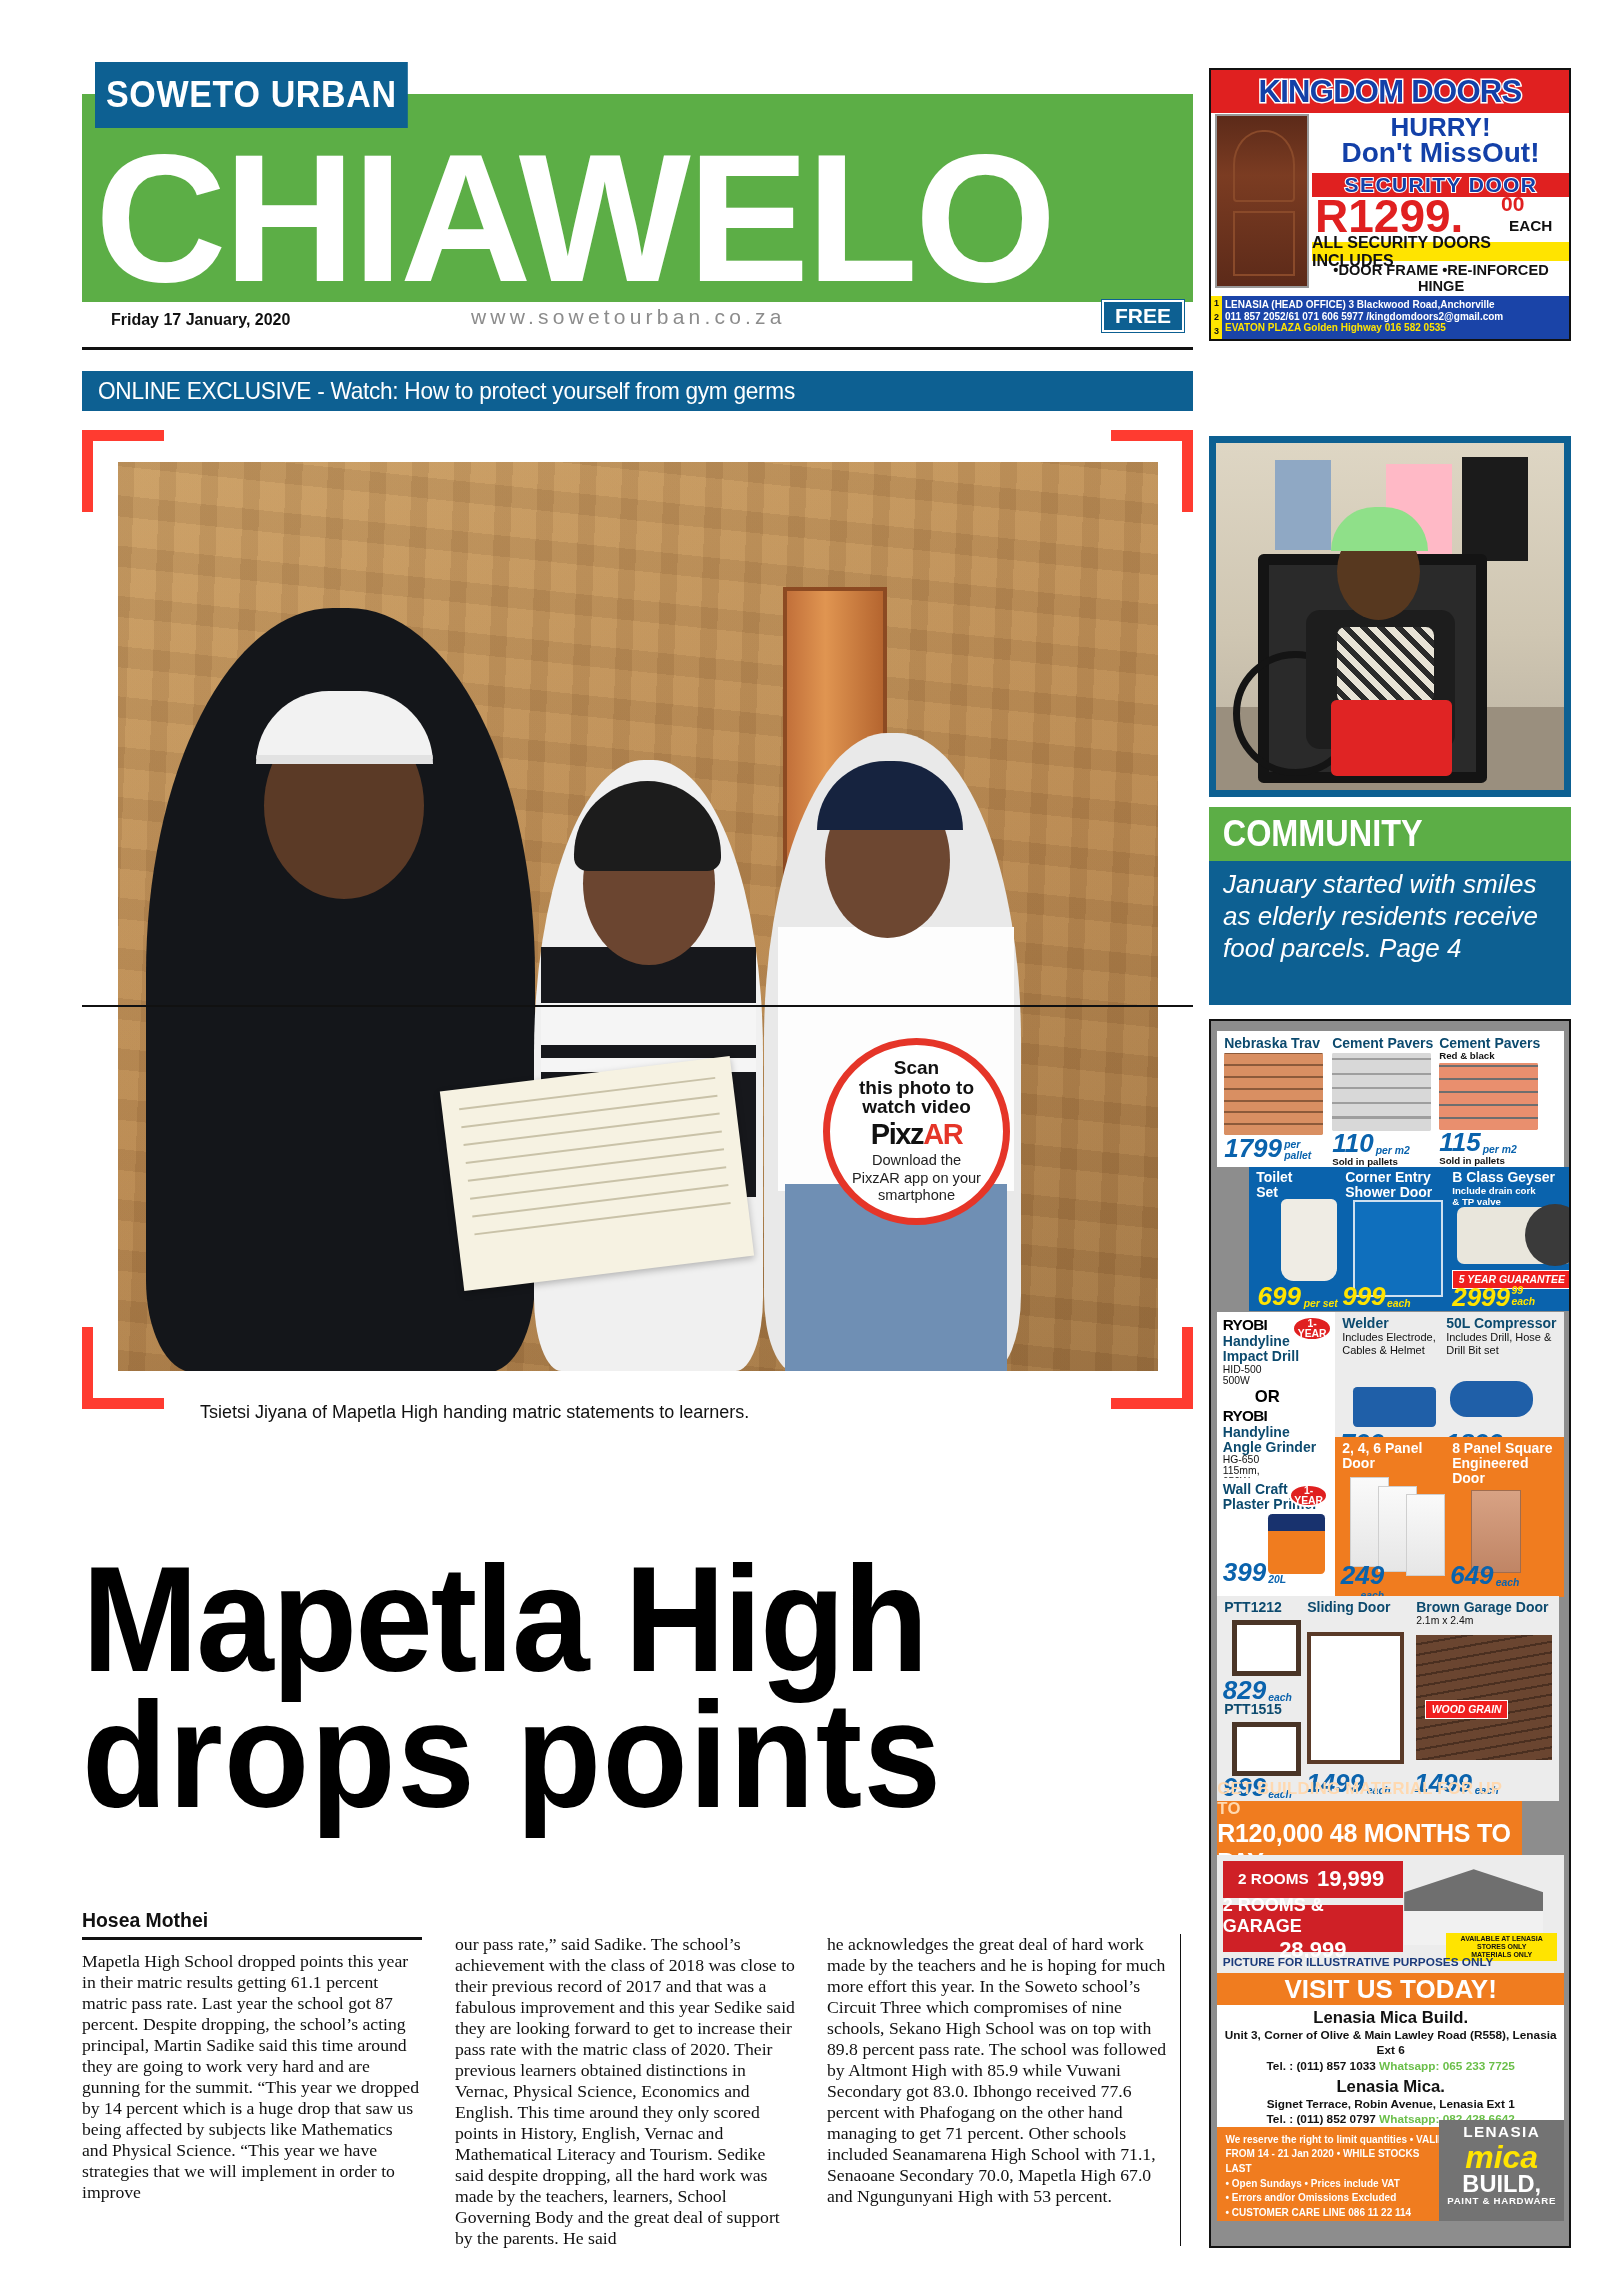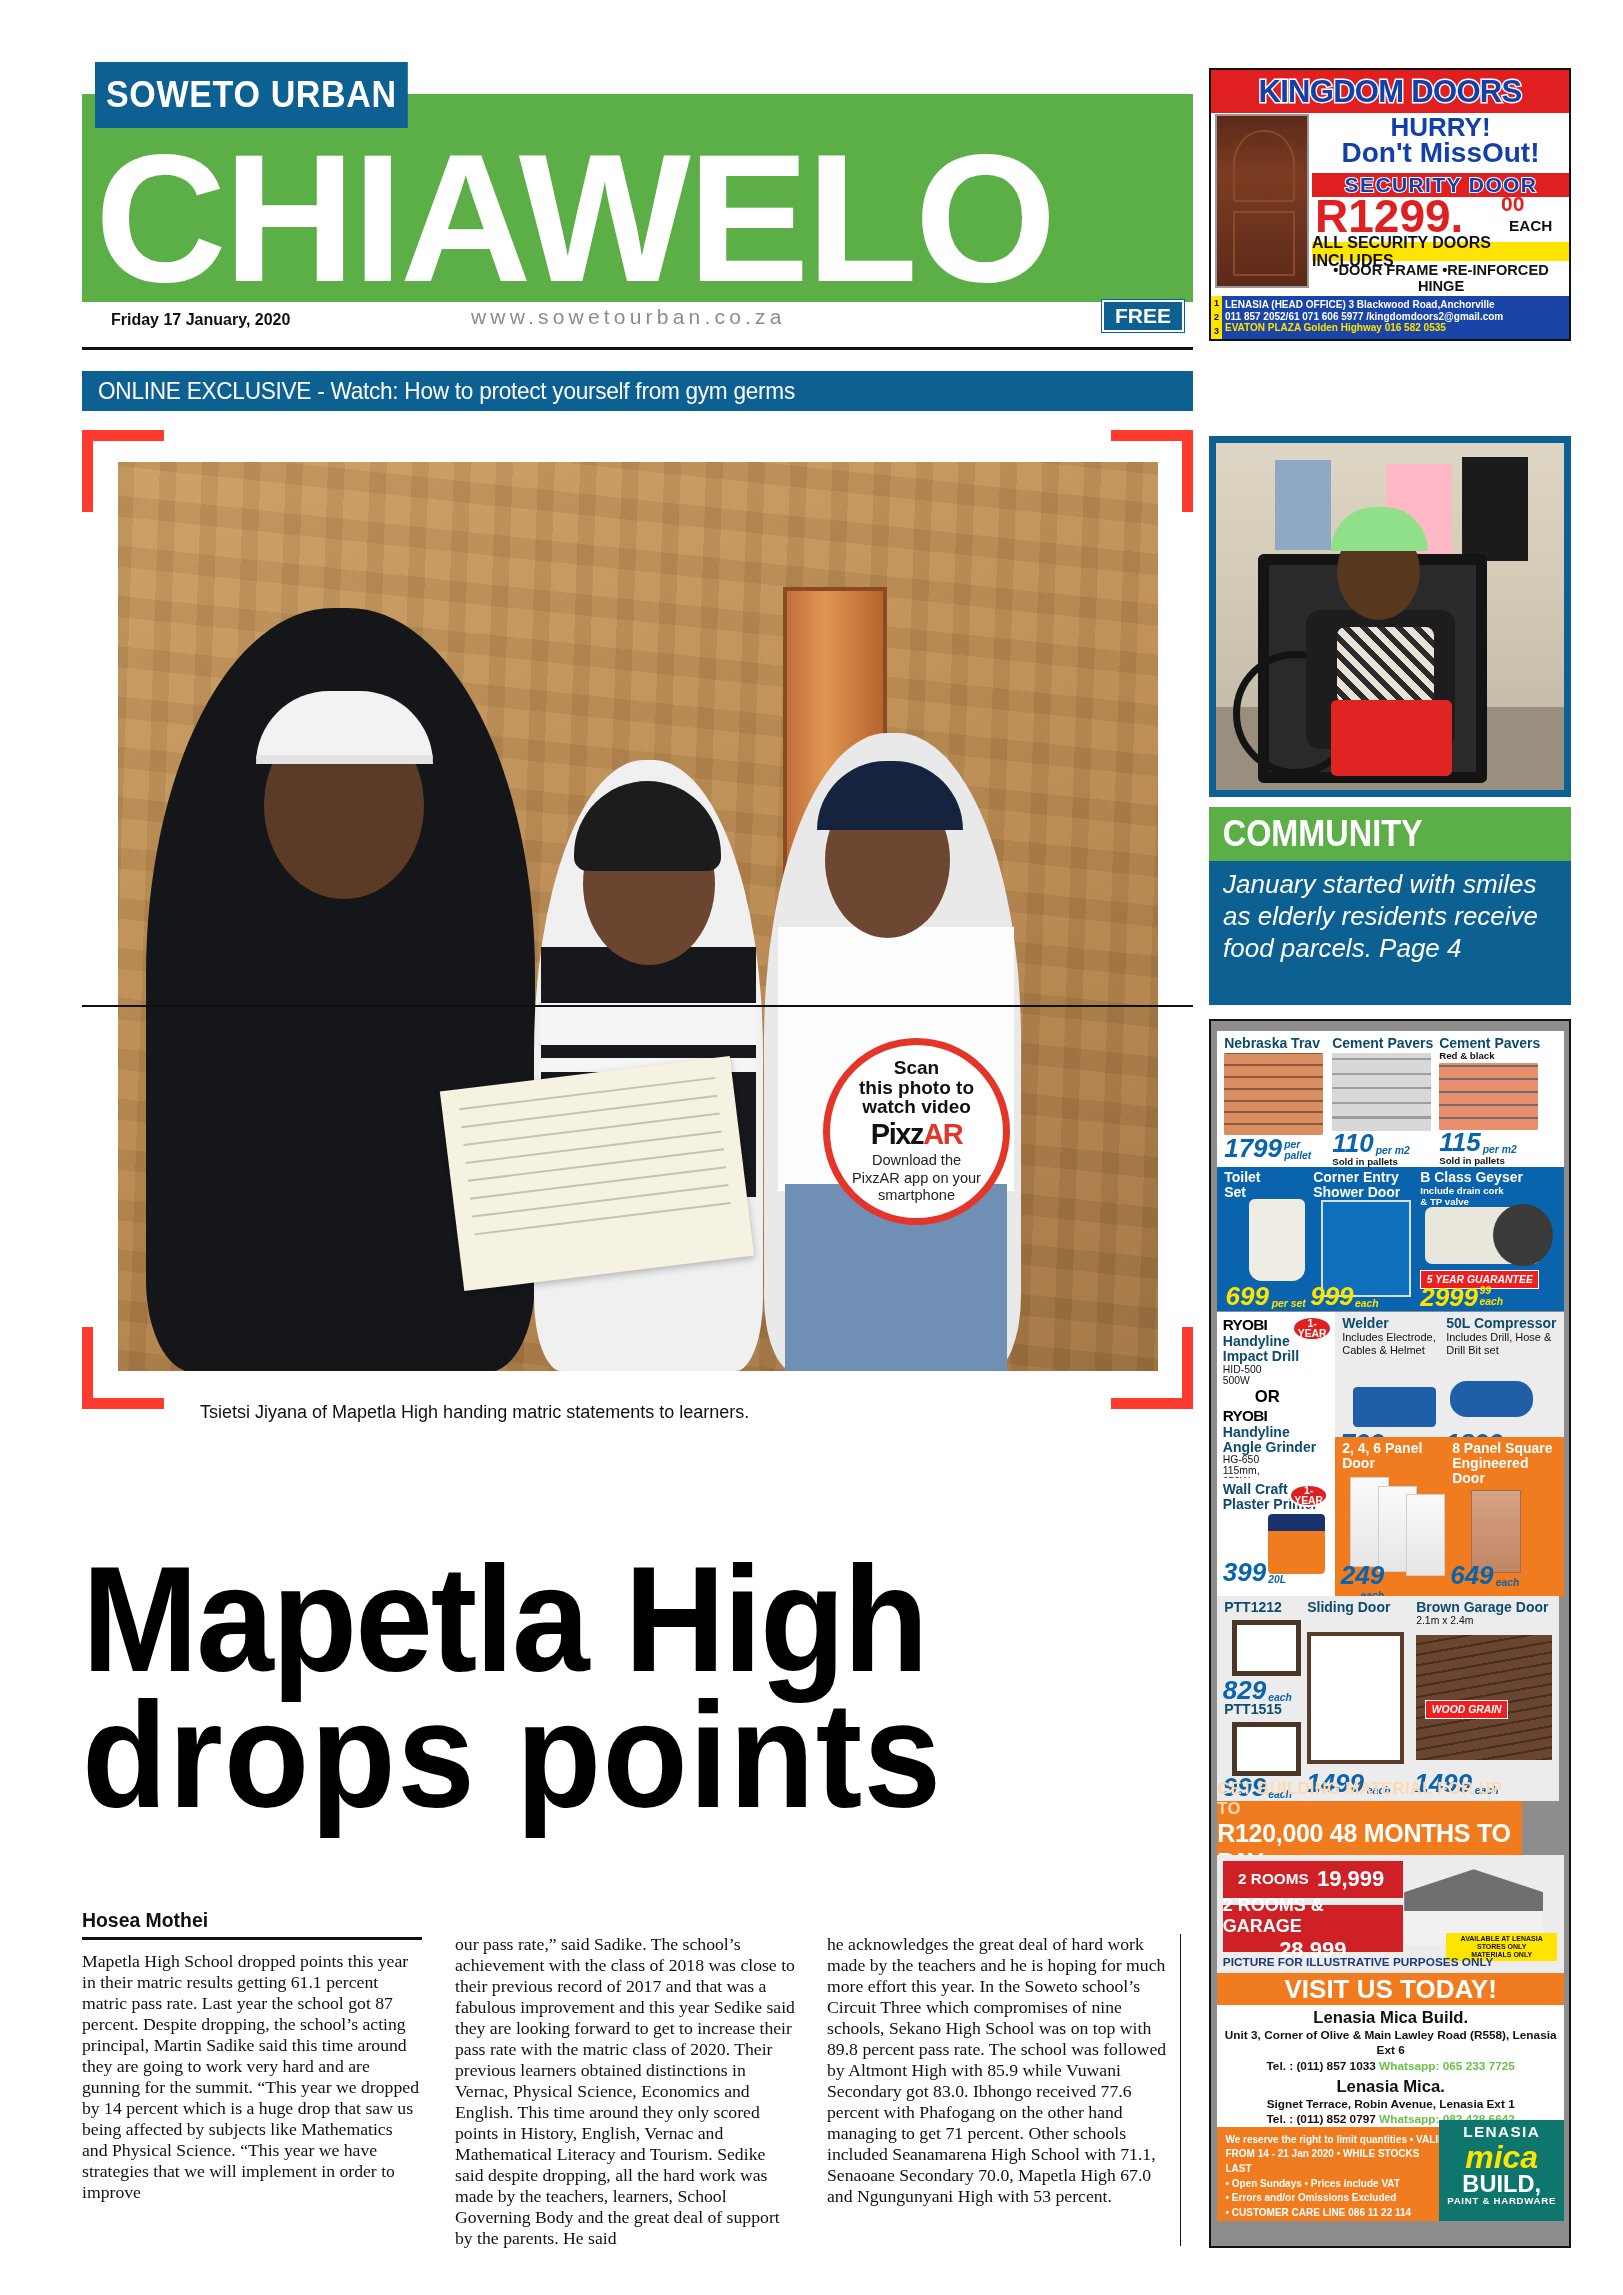--- a/index.html
+++ b/index.html
@@ -261,21 +261,21 @@
   .m-illus { position:absolute; font-size:11.8px; font-weight:bold; color:#1b3a7a;}
   .m-visit { position:absolute; left:0; width:347px; height:32px; background:#f07c1f;
       display:flex; align-items:center; justify-content:center;}
   .m-visit span { font-size:26px; font-weight:bold; color:#fff;}
   .m-contact { position:absolute; left:0; width:347px; background:#fff; text-align:center; }
   .m-contact .c-h { font-size:16.7px; font-weight:bold; color:#111; margin-top:2.8px;}
   .m-contact .c-l { font-size:11.8px; font-weight:bold; color:#111; line-height:15.3px;}
   .m-contact .wa { color:#6bbf4a; }
   .m-fine { position:absolute; left:0; width:229px; background:#f07c1f; color:#fff;
       font-size:10px; font-weight:bold; line-height:14.6px; padding:5.6px 0 0 8.3px;}
-  .m-logo { position:absolute; right:0; width:125px; background:#0f766e; color:#fff;
+  .m-logo { position:absolute; right:0; width:125px; background:#737373; color:#fff;
       text-align:center; }
   .m-logo .ln1 { font-size:15.3px; font-weight:bold; letter-spacing:1.4px; margin-top:2.8px;}
   .m-logo .ln2 { font-size:32px; font-weight:bold; color:#ffe400; font-style:italic; line-height:32px;}
   .m-logo .ln3 { font-size:23.6px; font-weight:bold; color:#fff; line-height:22px;}
   .m-logo .ln4 { font-size:9.7px; font-weight:bold; color:#fff; letter-spacing:0.7px;}
   .yellow-note { position:absolute; background:#ffe400; color:#111; font-size:7px; font-weight:bold;
       text-align:center; line-height:8.3px; padding:1.4px;}
   .house { position:absolute; }
   .house .roof { position:absolute; width:100%; height:55%; background:#6f6f6f;
       clip-path:polygon(50% 0,100% 55%,100% 100%,0 100%,0 55%); }
@@ -455,21 +455,21 @@
           <div class="m-sub">Red &amp; black</div>
           <div class="swatch sw-red" style="width:99px;height:67px;margin-top:1.4px;"></div>
           <div style="display:flex;align-items:flex-end;gap:2.1px;">
             <span class="m-price">115</span>
             <span class="m-unit" style="color:#0a63ad">per m2</span>
           </div>
           <div class="m-sub">Sold in pallets</div>
         </div>
       </div>
 
-      <div class="m-row m-blue" style="top:140px; height:144px;">
+      <div class="m-row m-blue" style="top:140px; height:144px;margin-left:32px;">
         <div style="position:absolute;left:7px;top:2.8px;">
           <div class="m-cell-title w">Toilet</div>
           <div class="m-cell-title w">Set</div>
         </div>
         <div style="position:absolute;left:32px;top:32px;width:56px;height:82px;background:#efece4;border-radius:5.6px 5.6px 12.5px 12.5px;"></div>
         <div style="position:absolute;left:8.3px;top:117px;display:flex;align-items:flex-end;gap:2.8px;">
           <span class="m-price y">699</span>
           <span class="m-unit" style="color:#ffe400">per set</span>
         </div>
         <div style="position:absolute;left:96px;top:2.8px;">

